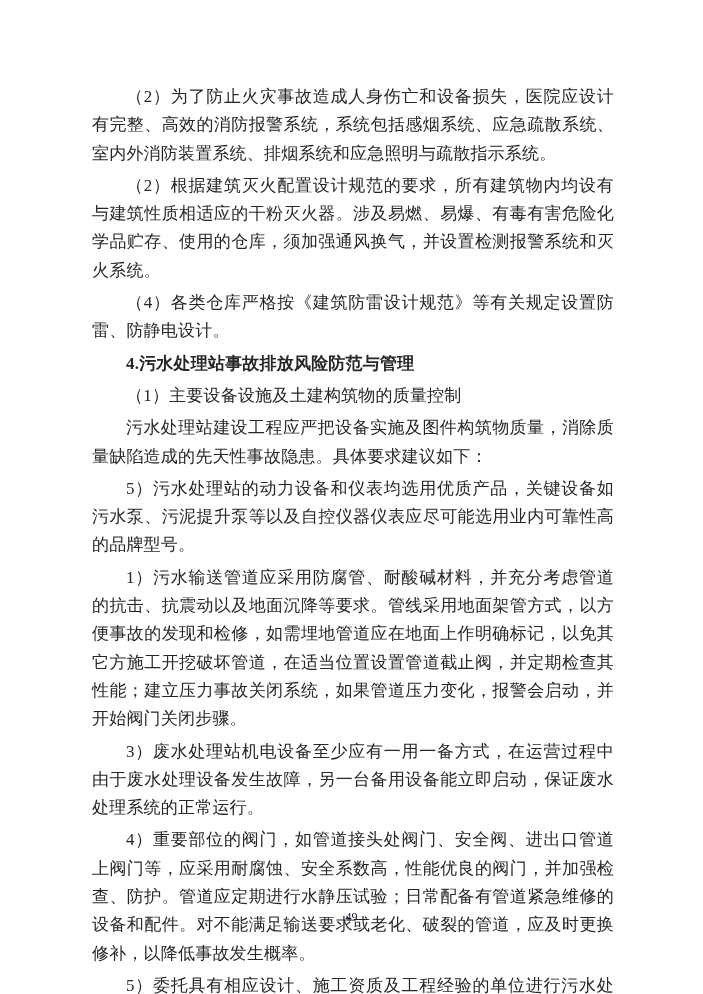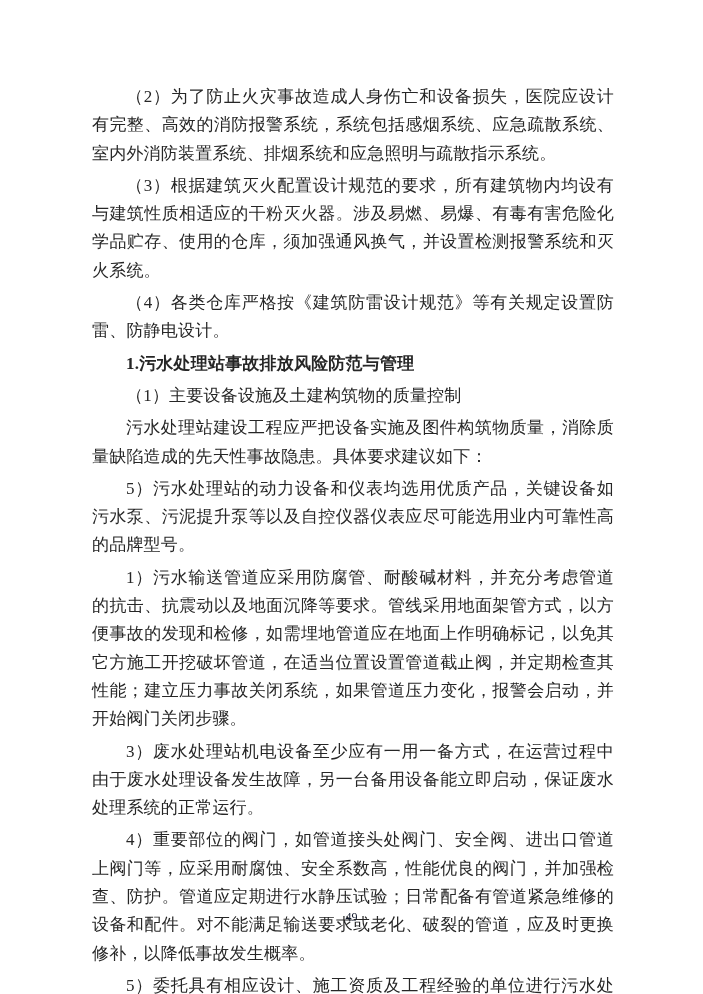--- a/index.html
+++ b/index.html
@@ -44,23 +44,23 @@
     font-size: 12px;
     color: #0f172a;
   }
 </style>
 </head>
 <body>
 
 <div class="page">
   <div class="content">
     <p class="para indent">（2）为了防止火灾事故造成人身伤亡和设备损失，医院应设计有完整、高效的消防报警系统，系统包括感烟系统、应急疏散系统、室内外消防装置系统、排烟系统和应急照明与疏散指示系统。</p>
-    <p class="para indent">（3）根据建筑灭火配置设计规范的要求，所有建筑物内均设有与建筑性质相适应的干粉灭火器。涉及易燃、易爆、有毒有害危险化学品贮存、使用的仓库，须加强通风换气，并设置检测报警系统和灭火系统。</p>
+    <p class="para indent">（2）根据建筑灭火配置设计规范的要求，所有建筑物内均设有与建筑性质相适应的干粉灭火器。涉及易燃、易爆、有毒有害危险化学品贮存、使用的仓库，须加强通风换气，并设置检测报警系统和灭火系统。</p>
     <p class="para indent">（4）各类仓库严格按《建筑防雷设计规范》等有关规定设置防雷、防静电设计。</p>
-    <p class="para indent bold">1.污水处理站事故排放风险防范与管理</p>
+    <p class="para indent bold">4.污水处理站事故排放风险防范与管理</p>
     <p class="para indent">（1）主要设备设施及土建构筑物的质量控制</p>
     <p class="para indent">污水处理站建设工程应严把设备实施及图件构筑物质量，消除质量缺陷造成的先天性事故隐患。具体要求建议如下：</p>
     <p class="para indent">5）污水处理站的动力设备和仪表均选用优质产品，关键设备如污水泵、污泥提升泵等以及自控仪器仪表应尽可能选用业内可靠性高的品牌型号。</p>
     <p class="para indent">1）污水输送管道应采用防腐管、耐酸碱材料，并充分考虑管道的抗击、抗震动以及地面沉降等要求。管线采用地面架管方式，以方便事故的发现和检修，如需埋地管道应在地面上作明确标记，以免其它方施工开挖破坏管道，在适当位置设置管道截止阀，并定期检查其性能；建立压力事故关闭系统，如果管道压力变化，报警会启动，并开始阀门关闭步骤。</p>
     <p class="para indent">3）废水处理站机电设备至少应有一用一备方式，在运营过程中由于废水处理设备发生故障，另一台备用设备能立即启动，保证废水处理系统的正常运行。</p>
     <p class="para indent">4）重要部位的阀门，如管道接头处阀门、安全阀、进出口管道上阀门等，应采用耐腐蚀、安全系数高，性能优良的阀门，并加强检查、防护。管道应定期进行水静压试验；日常配备有管道紧急维修的设备和配件。对不能满足输送要求或老化、破裂的管道，应及时更换修补，以降低事故发生概率。</p>
     <p class="para indent">5）委托具有相应设计、施工资质及工程经验的单位进行污水处理站构筑物的土建设计、建设，保证构筑物建设质量。</p>
 
   </div>
   <div class="footer">49</div>

